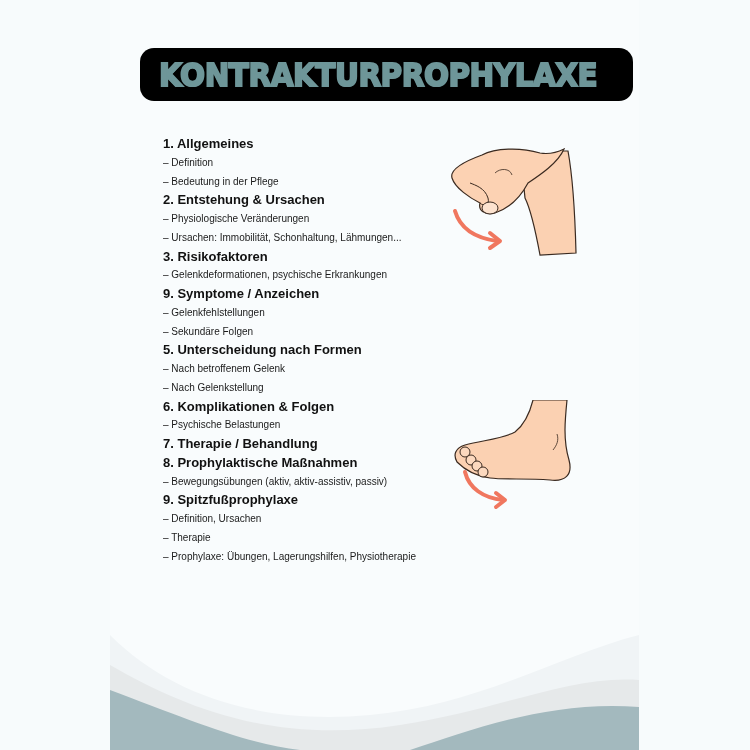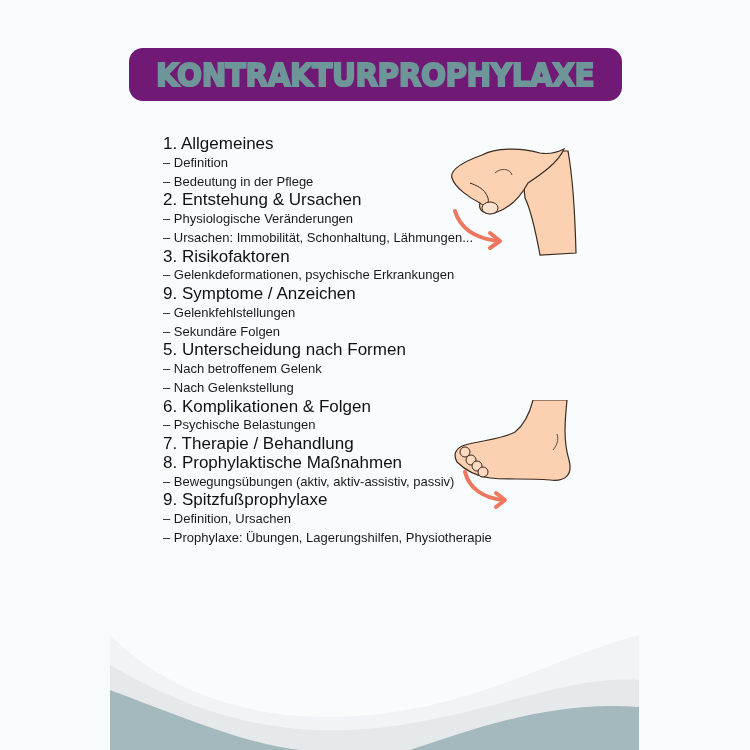--- a/index.html
+++ b/index.html
@@ -1,22 +1,22 @@
 <!DOCTYPE html>
 <html><head>
 <meta charset="utf-8">
 <style>
   html, body { margin:0; padding:0; }
   body { width:750px; height:750px; background:#f7fbfc; position:relative; overflow:hidden; font-family:"DejaVu Sans", sans-serif; }
   .page { position:absolute; left:110px; top:0; width:529px; height:750px; background:#f9fcfd; overflow:hidden; }
-  .title-box { position:absolute; left:19px; top:48px; width:493px; height:53px; background:#701a75; border-radius:14px; display:flex; align-items:center; justify-content:center; }
+  .title-box { position:absolute; left:30px; top:48px; width:493px; height:53px; background:#000000; border-radius:14px; display:flex; align-items:center; justify-content:flex-start; }
   .title { font-family:"DejaVu Sans", sans-serif; font-weight:bold; font-size:32px; letter-spacing:-0.5px; color:#6e9699; -webkit-text-stroke:2px #6e9699; text-shadow: 0 1px 0 #5d8386; transform:scaleX(0.92); white-space:nowrap; }
   .toc { position:absolute; left:53px; top:135px; width:330px; list-style:none; margin:0; padding:0; }
-  .toc li { height:18.75px; line-height:18.75px; font-size:13px; color:#1a1a1a; white-space:nowrap; font-family:"Liberation Sans", sans-serif; }
-  .toc li.head { font-weight:normal; color:#111; font-size:17px; }
+  .toc li { height:18.75px; line-height:18.75px; font-size:10px; color:#1a1a1a; white-space:nowrap; font-family:"Liberation Sans", sans-serif; }
+  .toc li.head { font-weight:bold; color:#111; font-size:13px; }
   .toc li.sub::before { content:"– "; }
   .illus { position:absolute; }
   .waves { position:absolute; left:0; bottom:0; width:529px; height:115px; }
 </style>
 </head>
 <body>
 
 <div class="page">
 
   <div class="title-box">
@@ -38,20 +38,21 @@
     <li class="head">5.  Unterscheidung nach Formen</li>
     <li class="sub">Nach betroffenem Gelenk</li>
     <li class="sub">Nach Gelenkstellung</li>
     <li class="head">6. Komplikationen &amp; Folgen</li>
     <li class="sub">Psychische Belastungen</li>
     <li class="head">7.  Therapie / Behandlung</li>
     <li class="head">8.  Prophylaktische Maßnahmen</li>
     <li class="sub">Bewegungsübungen (aktiv, aktiv-assistiv, passiv)</li>
     <li class="head">9.  Spitzfußprophylaxe</li>
     <li class="sub">Definition, Ursachen</li>
+    <li class="sub">Therapie</li>
     <li class="sub">Prophylaxe: Übungen, Lagerungshilfen, Physiotherapie</li>
   </ul>
 
   <svg class="illus" style="left:330px; top:143px;" width="150" height="115" viewBox="0 0 150 115">
     <path d="M83 35 C 95 30, 115 20, 122 8 L 128 8 C 132 30, 135 70, 136 110 L 100 112 C 95 85, 90 65, 85 55 Z" fill="#fbd1b2" stroke="#3a2a20" stroke-width="1.2"></path>
     <path d="M42 12 C 55 5, 80 4, 100 10 C 112 12, 120 8, 124 6 C 118 20, 100 32, 88 40 C 80 55, 70 65, 55 70 C 45 72, 38 68, 40 60 C 30 55, 15 45, 12 35 C 10 28, 20 20, 42 12 Z" fill="#fcd2b3" stroke="#3a2a20" stroke-width="1.2"></path>
     <path d="M30 40 C 35 42, 45 45, 48 55 C 50 62, 44 64, 40 60" fill="none" stroke="#3a2a20" stroke-width="1"></path>
     <ellipse cx="50" cy="65" rx="8" ry="6" fill="#fde3cf" stroke="#3a2a20" stroke-width="1"></ellipse>
     <path d="M55 30 C 60 25, 70 25, 72 32" fill="none" stroke="#3a2a20" stroke-width="0.8"></path>
     <path d="M15 68 C 20 85, 35 95, 57 98" fill="none" stroke="#f0775f" stroke-width="4" stroke-linecap="round"></path>

